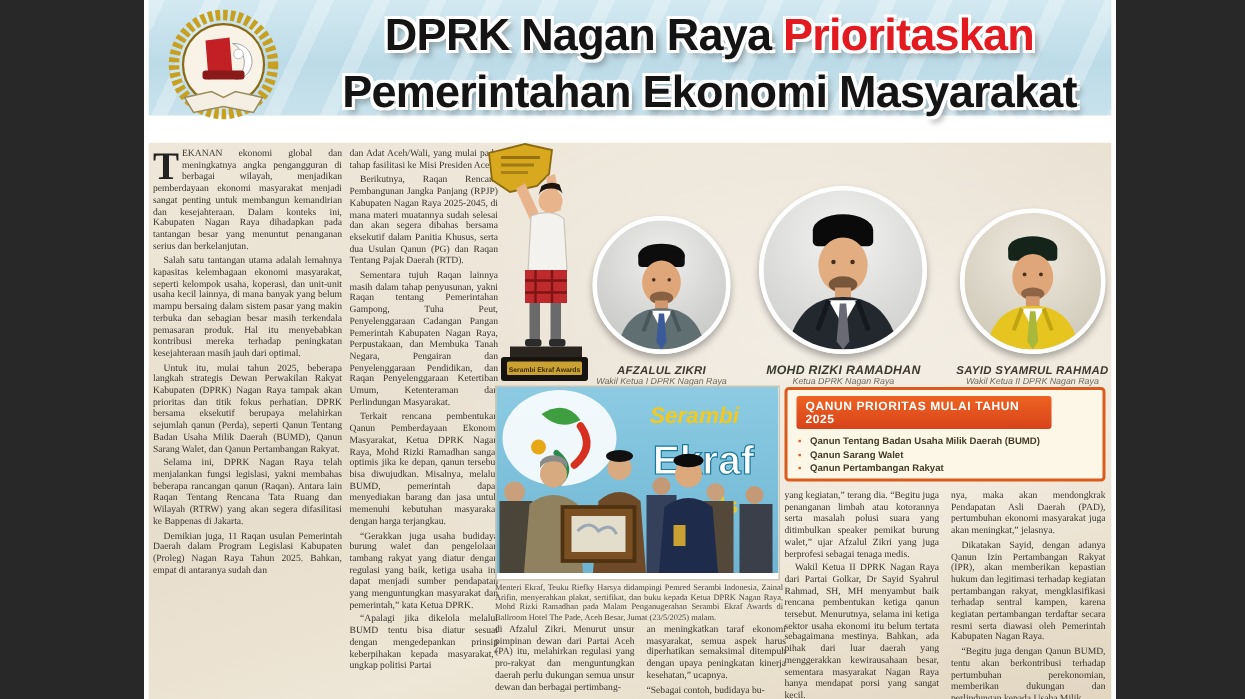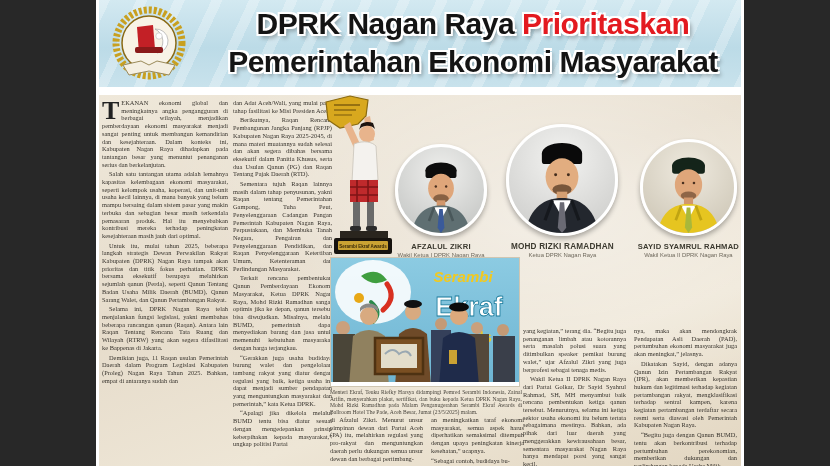--- a/index.html
+++ b/index.html
@@ -4,21 +4,21 @@
 <style>
   * { margin:0; padding:0; box-sizing:border-box; }
   html,body { width:830px; height:466px; overflow:hidden; }
   body { background:#282828; position:relative; font-family:"Liberation Serif", serif; }
 
   .page { position:absolute; left:96px; top:0; width:648px; height:466px; background:#fff; }
   .page-inner { position:absolute; left:3px; right:3px; top:0; bottom:0; overflow:hidden; }
 
   
   .masthead {
-    position:absolute; left:0; right:0; top:0; height:87px;
+    position:absolute; left:0; right:0; top:0; height:77px;
     background:
       repeating-linear-gradient(115deg, rgba(255,255,255,.28) 0 10px, rgba(255,255,255,0) 10px 34px),
       linear-gradient(180deg,#d3e9f1 0%,#bcdbe7 55%,#c8e2ec 100%);
   }
   .headline {
     position:absolute; left:112px; right:6px; top:5px; text-align:center;
     font-family:"Liberation Sans", sans-serif; font-weight:bold;
     font-size:30px; line-height:38px; letter-spacing:-0.5px; color:#141414;
     text-shadow:-2px -2px 0 #fff, 2px -2px 0 #fff, -2px 2px 0 #fff, 2px 2px 0 #fff, 3px 4px 4px rgba(0,0,0,.35);
   }
@@ -40,21 +40,21 @@
   .coltext p.nofirst { text-indent:0; }
   .dropcap { float:left; font-size:26px; line-height:22px; font-weight:bold; padding:1px 2px 0 0; color:#222; font-family:"Liberation Serif", serif; }
 
   .col1 { left:3px;  top:99px; width:126px; bottom:2px; }
   .col2 { left:134px; top:99px; width:99px;  bottom:2px; }
 
   
   .trophy { position:absolute; left:221px; top:90px; width:80px; height:170px; }
 
   
-  .portraits { position:absolute; left:296px; top:96px; width:344px; height:162px; display:flex; justify-content:space-between; align-items:flex-end; }
+  .portraits { position:absolute; left:296px; top:96px; width:344px; height:162px; display:flex; justify-content:space-between; align-items:flex-end;font-style:italic; }
   .official { display:flex; flex-direction:column; align-items:center; }
   .circle { border-radius:50%; border:3px solid #fff; box-shadow:0 3px 5px rgba(0,0,0,.3); overflow:hidden; }
   .c1 .circle { width:92px;  height:92px;  background:radial-gradient(circle at 50% 30%,#efefed,#bfc1bf); }
   .c2 .circle { width:112px; height:112px; background:radial-gradient(circle at 50% 30%,#f3f3f1,#c9c9c7); }
   .c3 .circle { width:97px;  height:97px;  background:radial-gradient(circle at 50% 30%,#efeadf,#c9c2b1); }
   .official .nm { margin-top:6px; font-family:"Liberation Sans", sans-serif; font-weight:bold; font-size:7.6px; color:#3c3a30; letter-spacing:.2px; }
   .c2 .nm { font-size:8.2px; }
   .official .tt { font-size:5.9px; color:#6e685c; margin-top:1px; font-family:"Liberation Sans", sans-serif; }
 
   
@@ -275,20 +275,28 @@
     <div class="subcols">
       <div class="sc">
         <p>di Afzalul Zikri. Menurut unsur pimpinan dewan dari Partai Aceh (PA) itu, melahirkan regulasi yang pro-rakyat dan menguntungkan daerah perlu dukungan semua unsur dewan dan berbagai pertimbang-</p>
       </div>
       <div class="sc">
         <p>an meningkatkan taraf ekonomi masyarakat, semua aspek harus diperhatikan semaksimal ditempuh dengan upaya peningkatan kinerja kesehatan,” ucapnya.</p>
         <p>“Sebagai contoh, budidaya bu-</p>
       </div>
     </div>
 
+    <div class="qanun">
+      <span class="qtitle">QANUN PRIORITAS MULAI TAHUN 2025</span>
+      <ul>
+        <li>Qanun Tentang Badan Usaha Milik Daerah (BUMD)</li>
+        <li>Qanun Sarang Walet</li>
+        <li>Qanun Pertambangan Rakyat</li>
+      </ul>
+    </div>
 
     <div class="cols34">
       <div class="sc">
         <p class="nofirst">yang kegiatan,” terang dia. “Begitu juga penanganan limbah atau kotorannya serta masalah polusi suara yang ditimbulkan speaker pemikat burung walet,” ujar Afzalul Zikri yang juga berprofesi sebagai tenaga medis.</p>
         <p>Wakil Ketua II DPRK Nagan Raya dari Partai Golkar, Dr Sayid Syahrul Rahmad, SH, MH menyambut baik rencana pembentukan ketiga qanun tersebut. Menurutnya, selama ini ketiga sektor usaha ekonomi itu belum tertata sebagaimana mestinya. Bahkan, ada pihak dari luar daerah yang menggerakkan kewirausahaan besar, sementara masyarakat Nagan Raya hanya mendapat porsi yang sangat kecil.</p>
       </div>
       <div class="sc">
         <p class="nofirst">nya, maka akan mendongkrak Pendapatan Asli Daerah (PAD), pertumbuhan ekonomi masyarakat juga akan meningkat,” jelasnya.</p>
         <p>Dikatakan Sayid, dengan adanya Qanun Izin Pertambangan Rakyat (IPR), akan memberikan kepastian hukum dan legitimasi terhadap kegiatan pertambangan rakyat, mengklasifikasi terhadap sentral kampen, karena kegiatan pertambangan terdaftar secara resmi serta diawasi oleh Pemerintah Kabupaten Nagan Raya.</p>
         <p>“Begitu juga dengan Qanun BUMD, tentu akan berkontribusi terhadap pertumbuhan perekonomian, memberikan dukungan dan perlindungan kepada Usaha Milik</p>

